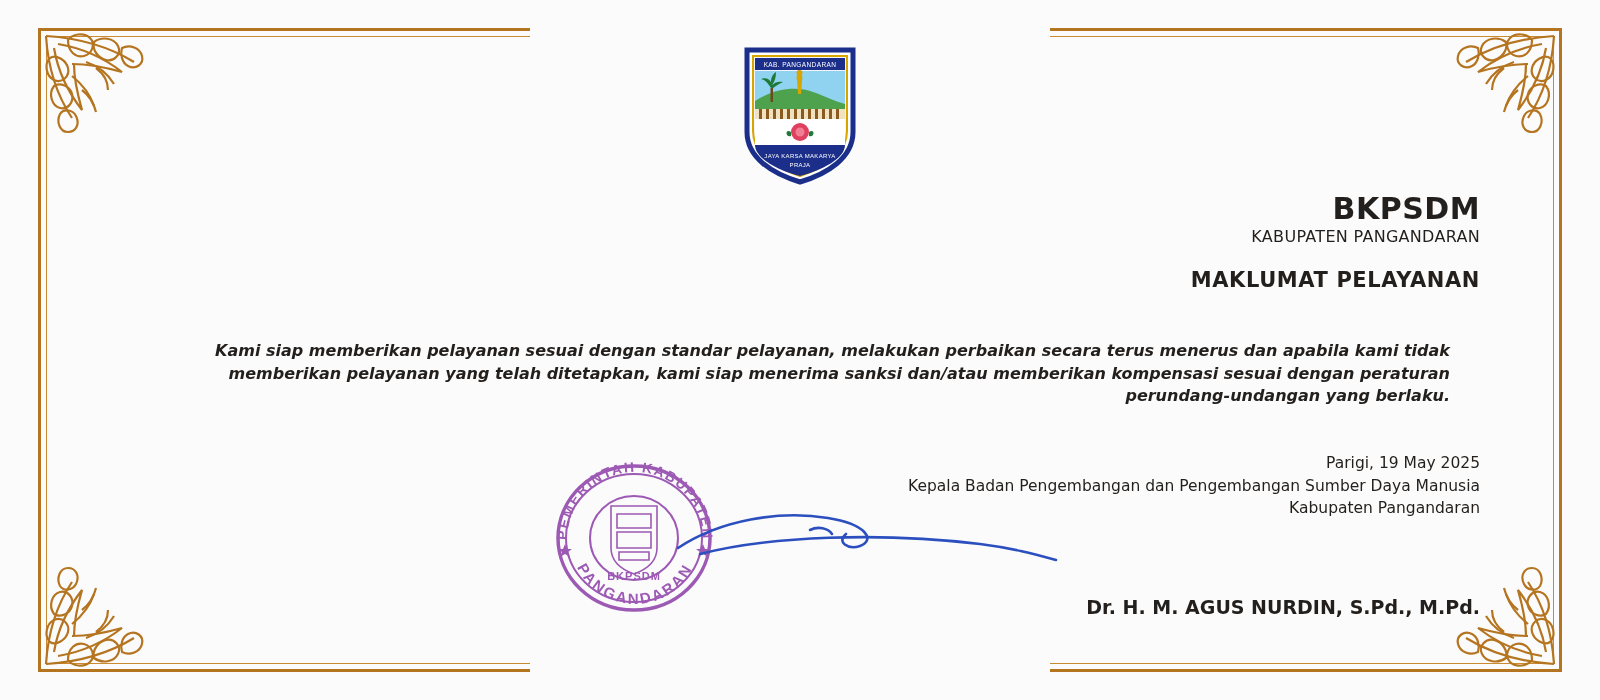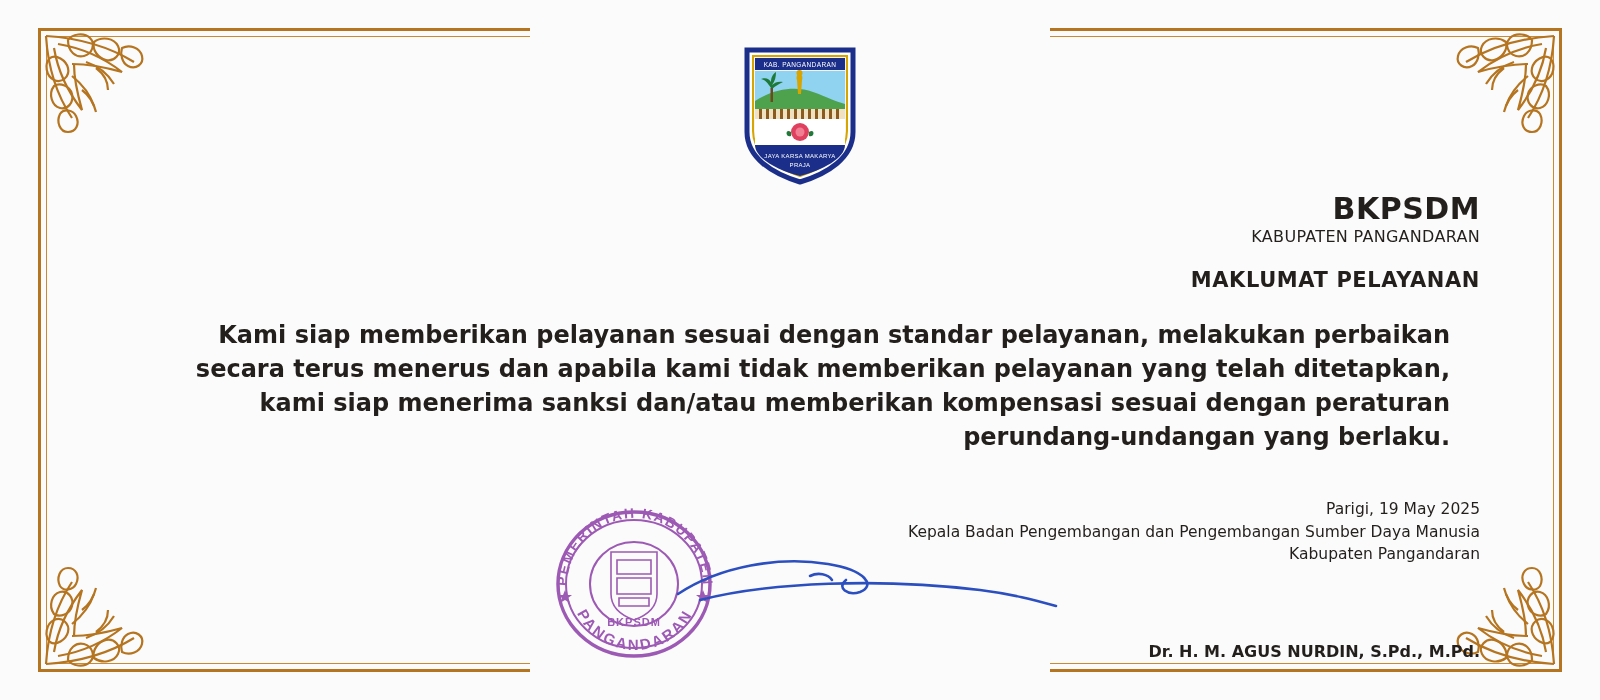--- a/index.html
+++ b/index.html
@@ -109,41 +109,42 @@
     font-weight: bold;
     font-size: 21px;
     letter-spacing: 0.6px;
     margin-top: 22px;
     color: #231f1c;
   }
 
   .body-text {
     font-family: "DejaVu Sans", sans-serif;
     font-weight: bold;
-    font-size: 24px;
+    font-size: 16px;
     line-height: 1.42;
-    margin-top: 26px;
+    margin-top: 48px;
     padding: 0 30px;
     color: #231f1c;
+    font-style: italic;
   }
 
   .sign-block {
     margin-top: 44px;
     position: relative;
     font-family: "DejaVu Sans", sans-serif;
     font-size: 15.5px;
     line-height: 1.45;
     color: #231f1c;
   }
   .sign-line { white-space: nowrap; }
 
   .signer-name {
     font-family: "DejaVu Sans", sans-serif;
     font-weight: bold;
-    font-size: 16px;
+    font-size: 19px;
     margin-top: 74px;
     color: #231f1c;
   }
 
   
   .stamp {
     position: absolute;
     left: 50%;
     margin-left: -255px;
     top: -4px;

